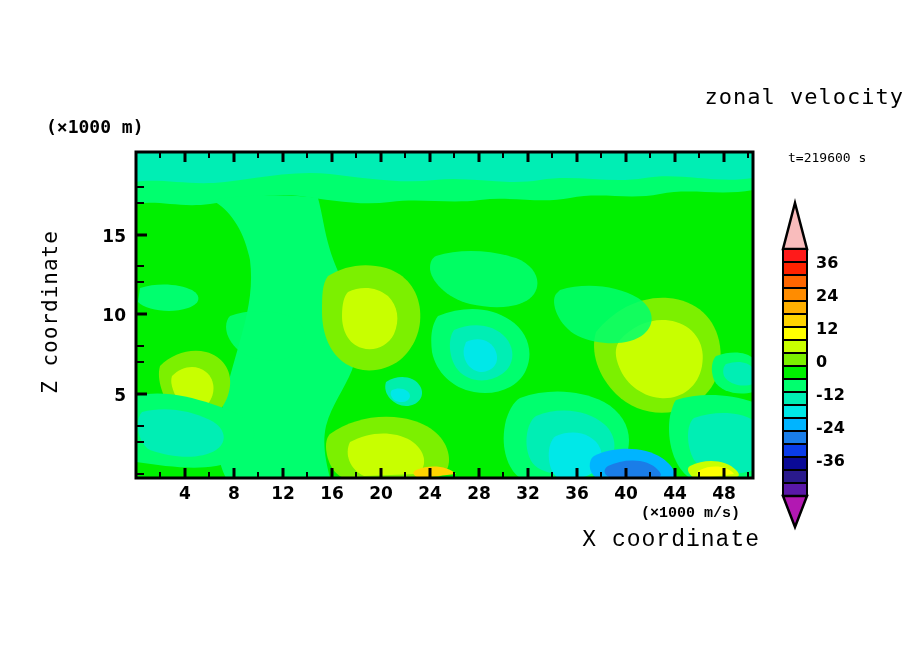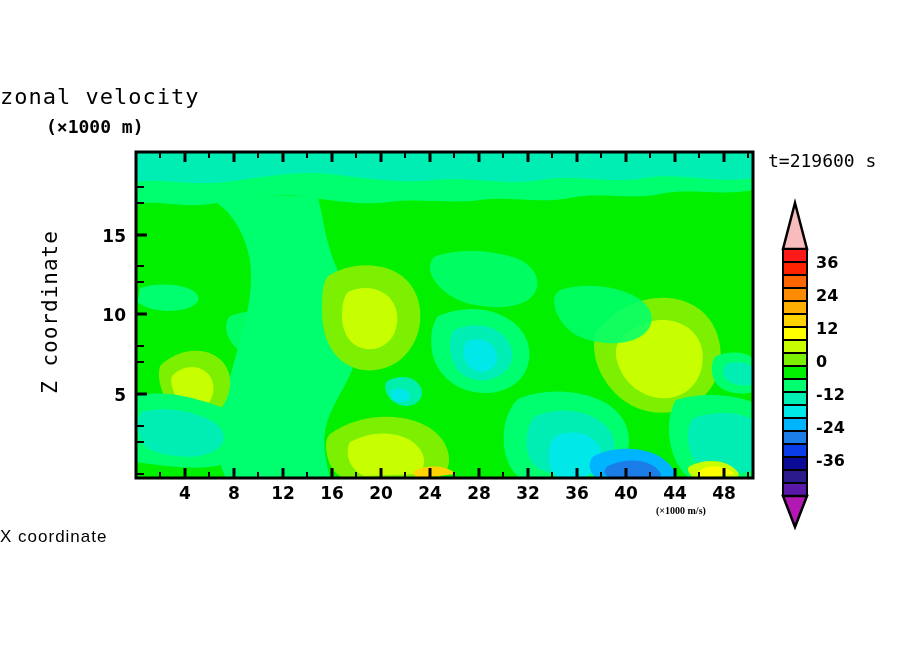--- a/index.html
+++ b/index.html
@@ -1,28 +1,28 @@
 <!DOCTYPE html>
 <html><head>
 <meta charset="utf-8">
 <style>
   html,body{margin:0;padding:0;background:#ffffff;}
   body{width:904px;height:654px;position:relative;overflow:hidden;
        font-family:"DejaVu Sans Mono","Liberation Mono",monospace;color:#000;}
   .abs{position:absolute;}
-  #plot-title{left:0;top:84px;width:904px;text-align:left;font-size:22px;letter-spacing:1px;
+  #plot-title{left:0;top:84px;width:904px;text-align:right;font-size:22px;letter-spacing:1px;
       font-family:"DejaVu Sans Mono","Liberation Mono",monospace;}
   #units-top{left:46px;top:116px;font-size:18px;font-weight:bold;
       font-family:"DejaVu Sans Mono","Liberation Mono",monospace;}
-  #time-stamp{left:768px;top:150px;font-size:18px;
-      font-family:"DejaVu Sans Mono","Liberation Mono",monospace;}
-  #units-cbar{left:656px;top:505px;font-size:10px;font-weight:bold;
-      font-family:Liberation Serif, serif;}
-  #x-axis-title{left:0;top:527px;width:760px;text-align:left;font-size:17px;letter-spacing:1px;
-      font-family:Liberation Sans, sans-serif;}
+  #time-stamp{left:788px;top:150px;font-size:13px;
+      font-family:"DejaVu Sans Mono","Liberation Mono",monospace;}
+  #units-cbar{left:641px;top:505px;font-size:15px;font-weight:bold;
+      font-family:Liberation Mono, monospace;}
+  #x-axis-title{left:0;top:527px;width:760px;text-align:right;font-size:23px;letter-spacing:1px;
+      font-family:Liberation Mono, monospace;}
   #y-axis-title{left:-60px;top:300px;width:220px;text-align:center;font-size:21px;
       letter-spacing:1px;transform:rotate(-90deg);transform-origin:50% 50%;
       font-family:"DejaVu Sans Mono","Liberation Mono",monospace;}
   .tickl{font-size:17px;font-weight:bold;font-family:"DejaVu Sans","Liberation Sans",sans-serif;}
   .cblab{font-size:16px;font-weight:bold;font-family:"DejaVu Sans","Liberation Sans",sans-serif;}
   svg{display:block;}
 </style>
 </head>
 <body>
 

